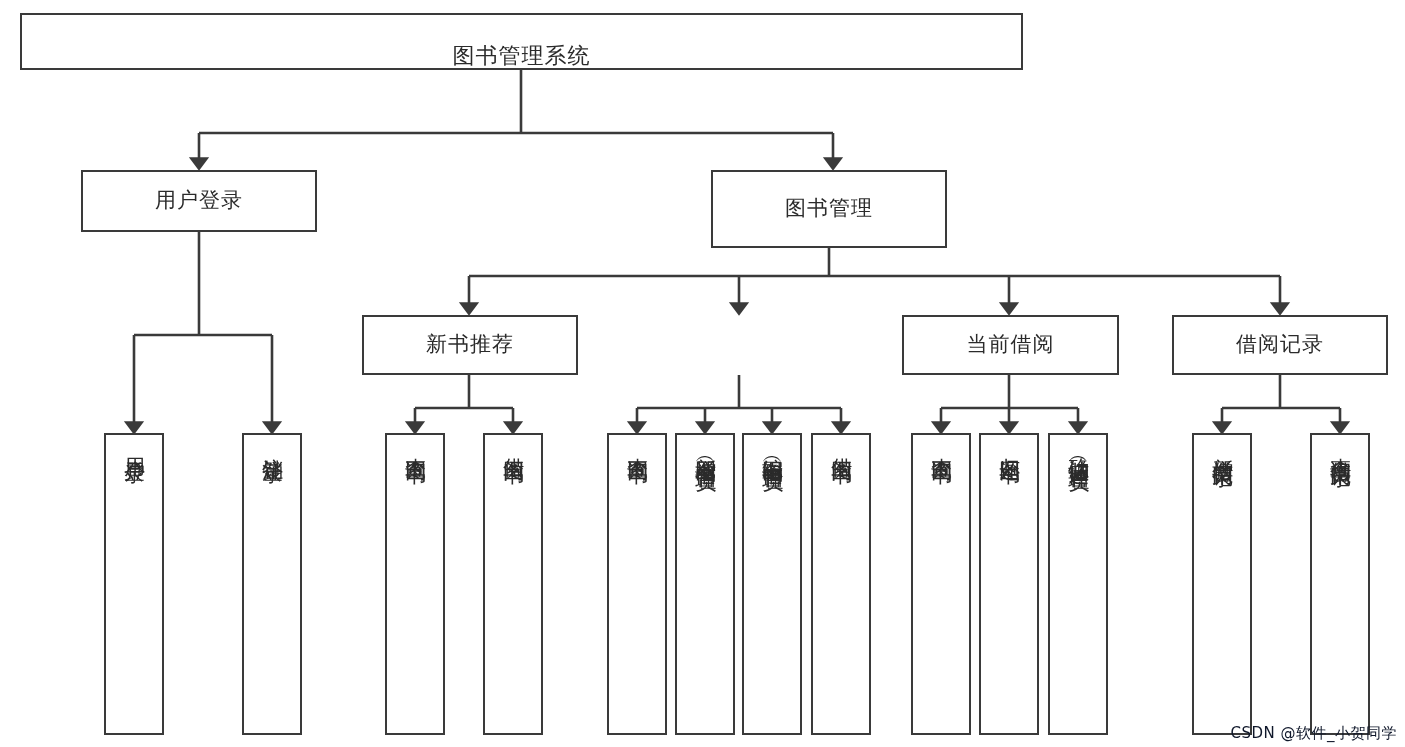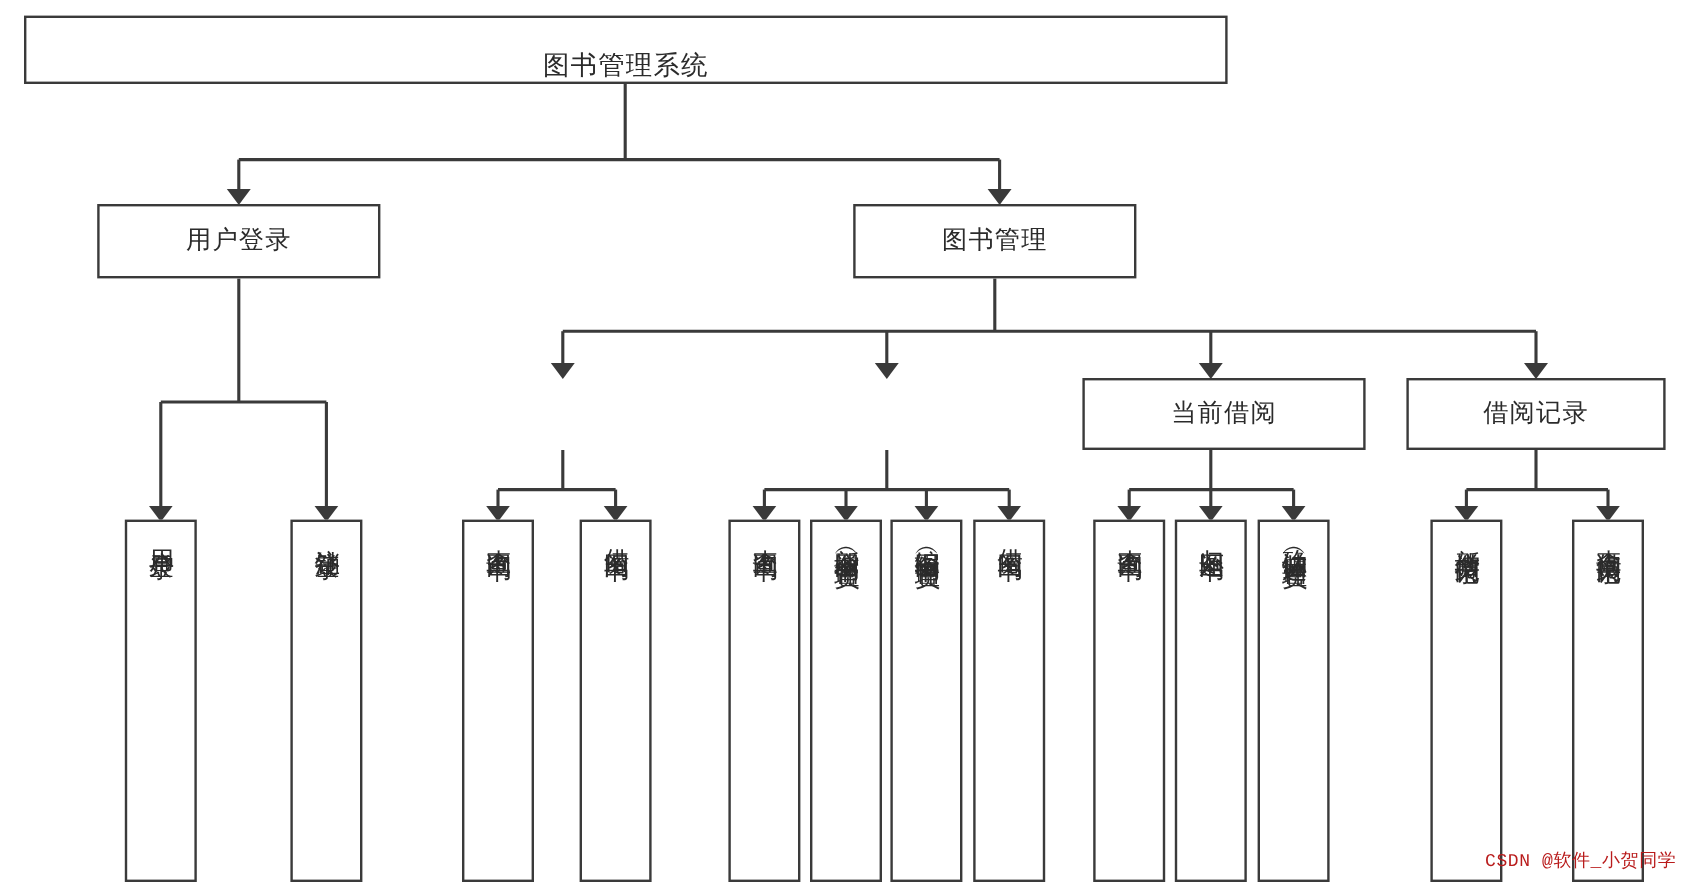--- a/index.html
+++ b/index.html
@@ -51,27 +51,26 @@
     text-orientation:upright;
     font-size:21px;
     line-height:1.12;
     letter-spacing:2px;
     white-space:nowrap;
     color:#2b2b2b;
   }
   .watermark{
     position:absolute;
     right:8px;
-    bottom:20px;
+    bottom:4px;
     font-size:15px;
-    color:#b91c1c;
+    color:#0f172a;
     letter-spacing:0.5px;
     z-index:3;
     white-space:nowrap;
-    font-family:Liberation Mono, monospace;
   }
 </style>
 </head>
 <body>
 
 <div id="canvas">
 
   <svg id="wires" viewBox="0 0 1405 747" xmlns="http://www.w3.org/2000/svg">
     <defs>
       <marker id="arrow" markerWidth="9" markerHeight="9" refX="2.2" refY="4.5" orient="auto" markerUnits="strokeWidth">
@@ -124,27 +123,30 @@
   </svg>
 
   <div class="node horiz root" style="left:20px; top:13px; width:1003px; height:57px;">
     <span>图书管理系统</span>
   </div>
 
   <div class="node horiz" style="left:81px; top:170px; width:236px; height:62px;">
     <span>用户登录</span>
   </div>
 
-  <div class="node horiz" style="left:711px; top:170px; width:236px; height:62px;">
+  <div class="node horiz" style="left:711px; top:170px; width:236px; height:78px;">
     <span>图书管理</span>
   </div>
 
+  <div class="node horiz" style="left:362px; top:315px; width:216px; height:60px;">
+    <span>新书推荐</span>
+  </div>
 
 
-  <div class="node horiz" style="left:902px; top:315px; width:236px; height:60px;">
+  <div class="node horiz" style="left:902px; top:315px; width:217px; height:60px;">
     <span>当前借阅</span>
   </div>
 
   <div class="node horiz" style="left:1172px; top:315px; width:216px; height:60px;">
     <span>借阅记录</span>
   </div>
 
   <div class="node vert" style="left:104px; top:433px; width:60px; height:302px;">
     <span class="vtext">用户登录</span>
   </div>

